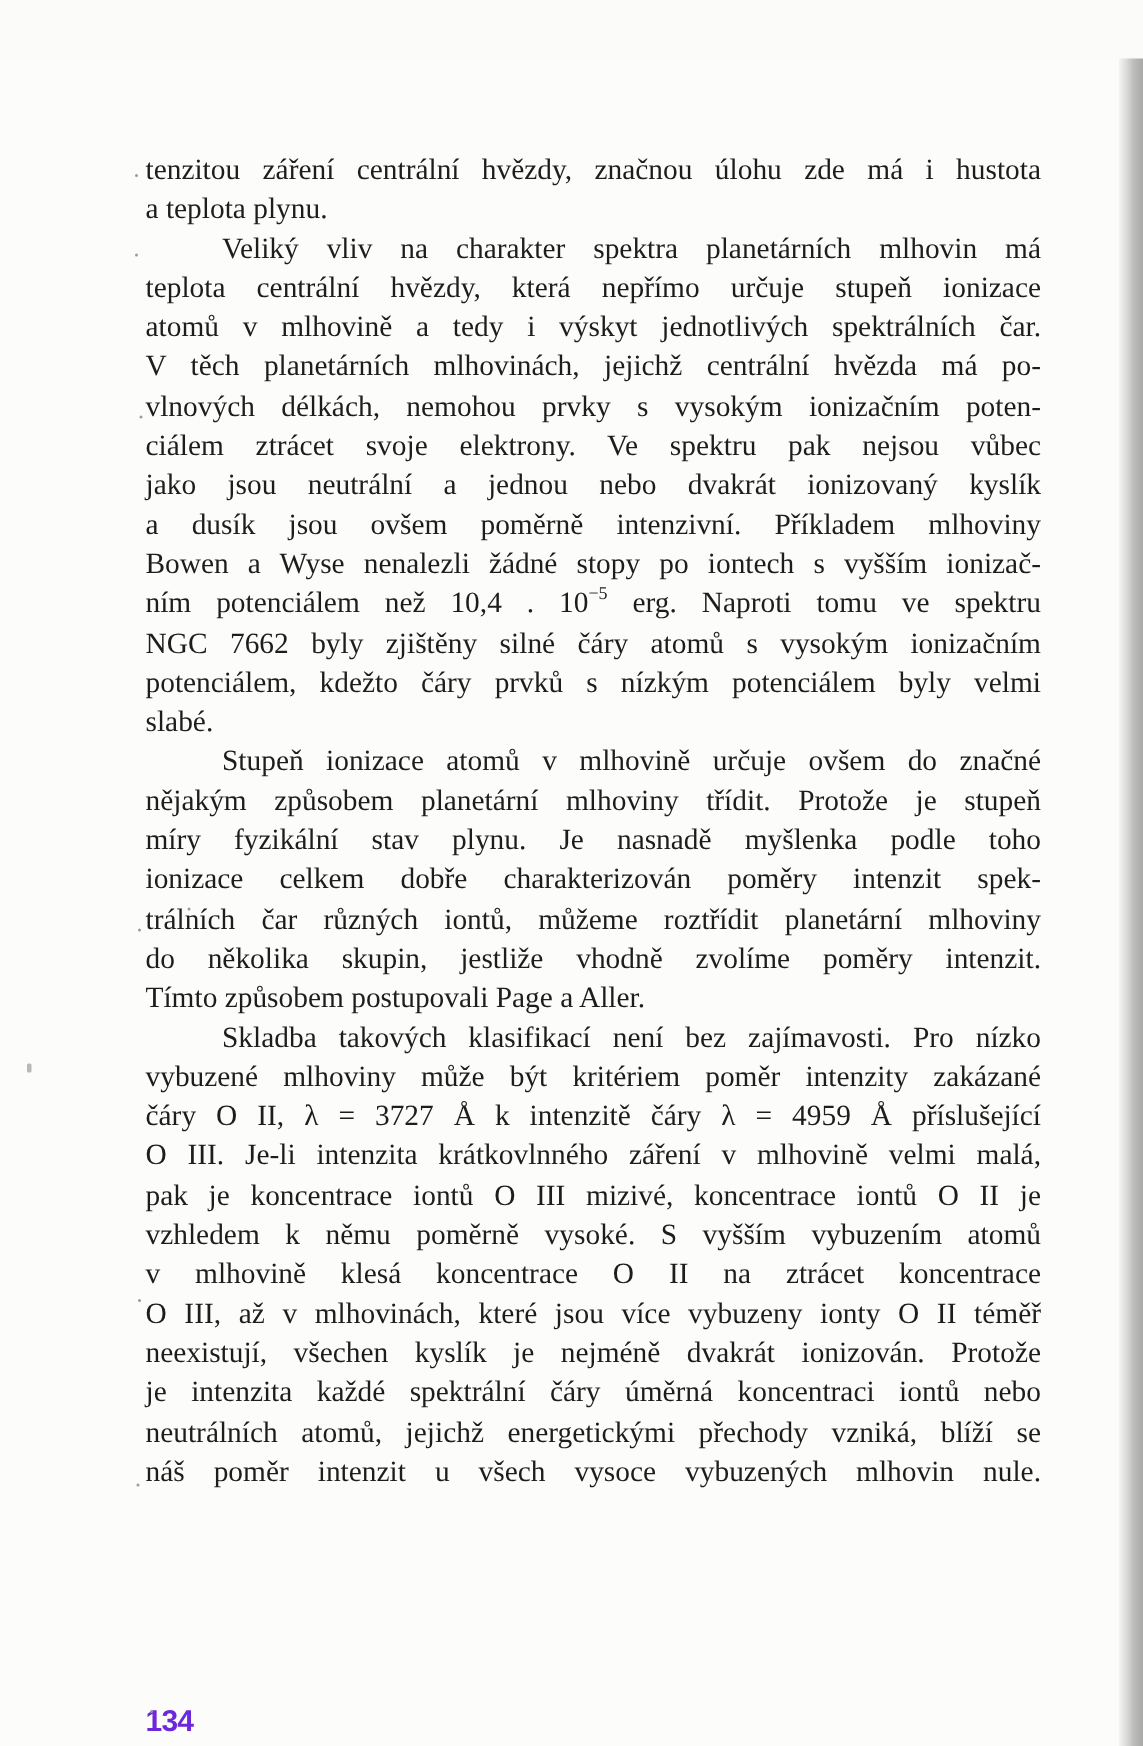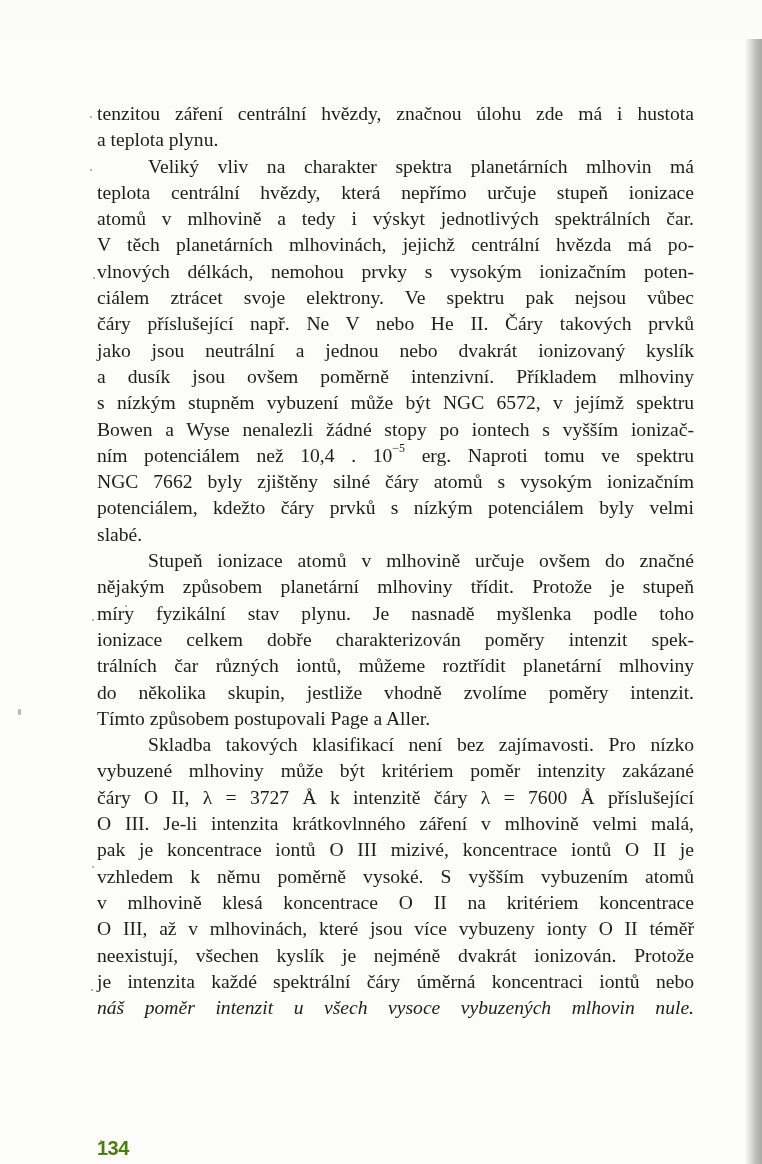--- a/index.html
+++ b/index.html
@@ -47,36 +47,35 @@
     height: 26.3px;
   }
   .line.last {
     text-align-last: left;
   }
   .line.indent {
     padding-left: 51px;
   }
   .line.final-justified {
     text-align-last: justify;
-    font-style: italic;
   }
   sup {
     font-size: 12px;
     line-height: 0;
     position: relative;
     top: -2px;
   }
   .page-number {
     position: absolute;
     left: 97px;
     top: 1098px;
     font-family: "Liberation Sans", "DejaVu Sans", sans-serif;
     font-weight: bold;
     font-size: 20px;
-    color: #4d7c0f;
+    color: #6d28d9;
     letter-spacing: -0.5px;
   }
   .speck {
     position: absolute;
     width: 2px;
     height: 2px;
     border-radius: 1px;
     background: #9a9a9a;
   }
 </style>
@@ -91,52 +90,51 @@
       <span class="line last">a teplota plynu.</span>
     </div>
 
     <div>
       <span class="line indent">Veliký vliv na charakter spektra planetárních mlhovin má</span>
       <span class="line">teplota centrální hvězdy, která nepřímo určuje stupeň ionizace</span>
       <span class="line">atomů v mlhovině a tedy i výskyt jednotlivých spektrálních čar.</span>
       <span class="line">V těch planetárních mlhovinách, jejichž centrální hvězda má po-</span>
       <span class="line">vlnových délkách, nemohou prvky s vysokým ionizačním poten-</span>
       <span class="line">ciálem ztrácet svoje elektrony. Ve spektru pak nejsou vůbec</span>
-      <span class="line">čáry příslušející např. Ne V nebo He II. Čáry takových prvků</span>
       <span class="line">jako jsou neutrální a jednou nebo dvakrát ionizovaný kyslík</span>
       <span class="line">a dusík jsou ovšem poměrně intenzivní. Příkladem mlhoviny</span>
-      <span class="line">s nízkým stupněm vybuzení může být NGC 6572, v jejímž spektru</span>
       <span class="line">Bowen a Wyse nenalezli žádné stopy po iontech s vyšším ionizač-</span>
       <span class="line"><span>ním potenciálem než 10,4 . 10</span><sup>−5</sup><span> erg. Naproti tomu ve spektru</span></span>
       <span class="line">NGC 7662 byly zjištěny silné čáry atomů s vysokým ionizačním</span>
       <span class="line">potenciálem, kdežto čáry prvků s nízkým potenciálem byly velmi</span>
       <span class="line last">slabé.</span>
     </div>
 
     <div>
       <span class="line indent">Stupeň ionizace atomů v mlhovině určuje ovšem do značné</span>
       <span class="line">nějakým způsobem planetární mlhoviny třídit. Protože je stupeň</span>
       <span class="line">míry fyzikální stav plynu. Je nasnadě myšlenka podle toho</span>
       <span class="line">ionizace celkem dobře charakterizován poměry intenzit spek-</span>
       <span class="line">trálních čar různých iontů, můžeme roztřídit planetární mlhoviny</span>
       <span class="line">do několika skupin, jestliže vhodně zvolíme poměry intenzit.</span>
       <span class="line last">Tímto způsobem postupovali Page a Aller.</span>
     </div>
 
     <div>
       <span class="line indent">Skladba takových klasifikací není bez zajímavosti. Pro nízko</span>
       <span class="line">vybuzené mlhoviny může být kritériem poměr intenzity zakázané</span>
-      <span class="line">čáry O II, λ = 3727 Å k intenzitě čáry λ = 7600 Å příslušející</span>
+      <span class="line">čáry O II, λ = 3727 Å k intenzitě čáry λ = 4959 Å příslušející</span>
       <span class="line">O III. Je-li intenzita krátkovlnného záření v mlhovině velmi malá,</span>
       <span class="line">pak je koncentrace iontů O III mizivé, koncentrace iontů O II je</span>
       <span class="line">vzhledem k němu poměrně vysoké. S vyšším vybuzením atomů</span>
-      <span class="line">v mlhovině klesá koncentrace O II na kritériem koncentrace</span>
+      <span class="line">v mlhovině klesá koncentrace O II na ztrácet koncentrace</span>
       <span class="line">O III, až v mlhovinách, které jsou více vybuzeny ionty O II téměř</span>
       <span class="line">neexistují, všechen kyslík je nejméně dvakrát ionizován. Protože</span>
       <span class="line">je intenzita každé spektrální čáry úměrná koncentraci iontů nebo</span>
+      <span class="line">neutrálních atomů, jejichž energetickými přechody vzniká, blíží se</span>
       <span class="line final-justified">náš poměr intenzit u všech vysoce vybuzených mlhovin nule.</span>
     </div>
 
   </div>
 
   <div class="page-number">134</div>
 
   <div class="speck" style="left:90px;top:77px;"></div>
   <div class="speck" style="left:90px;top:130px;"></div>
   <div class="speck" style="left:93px;top:238px;"></div>

